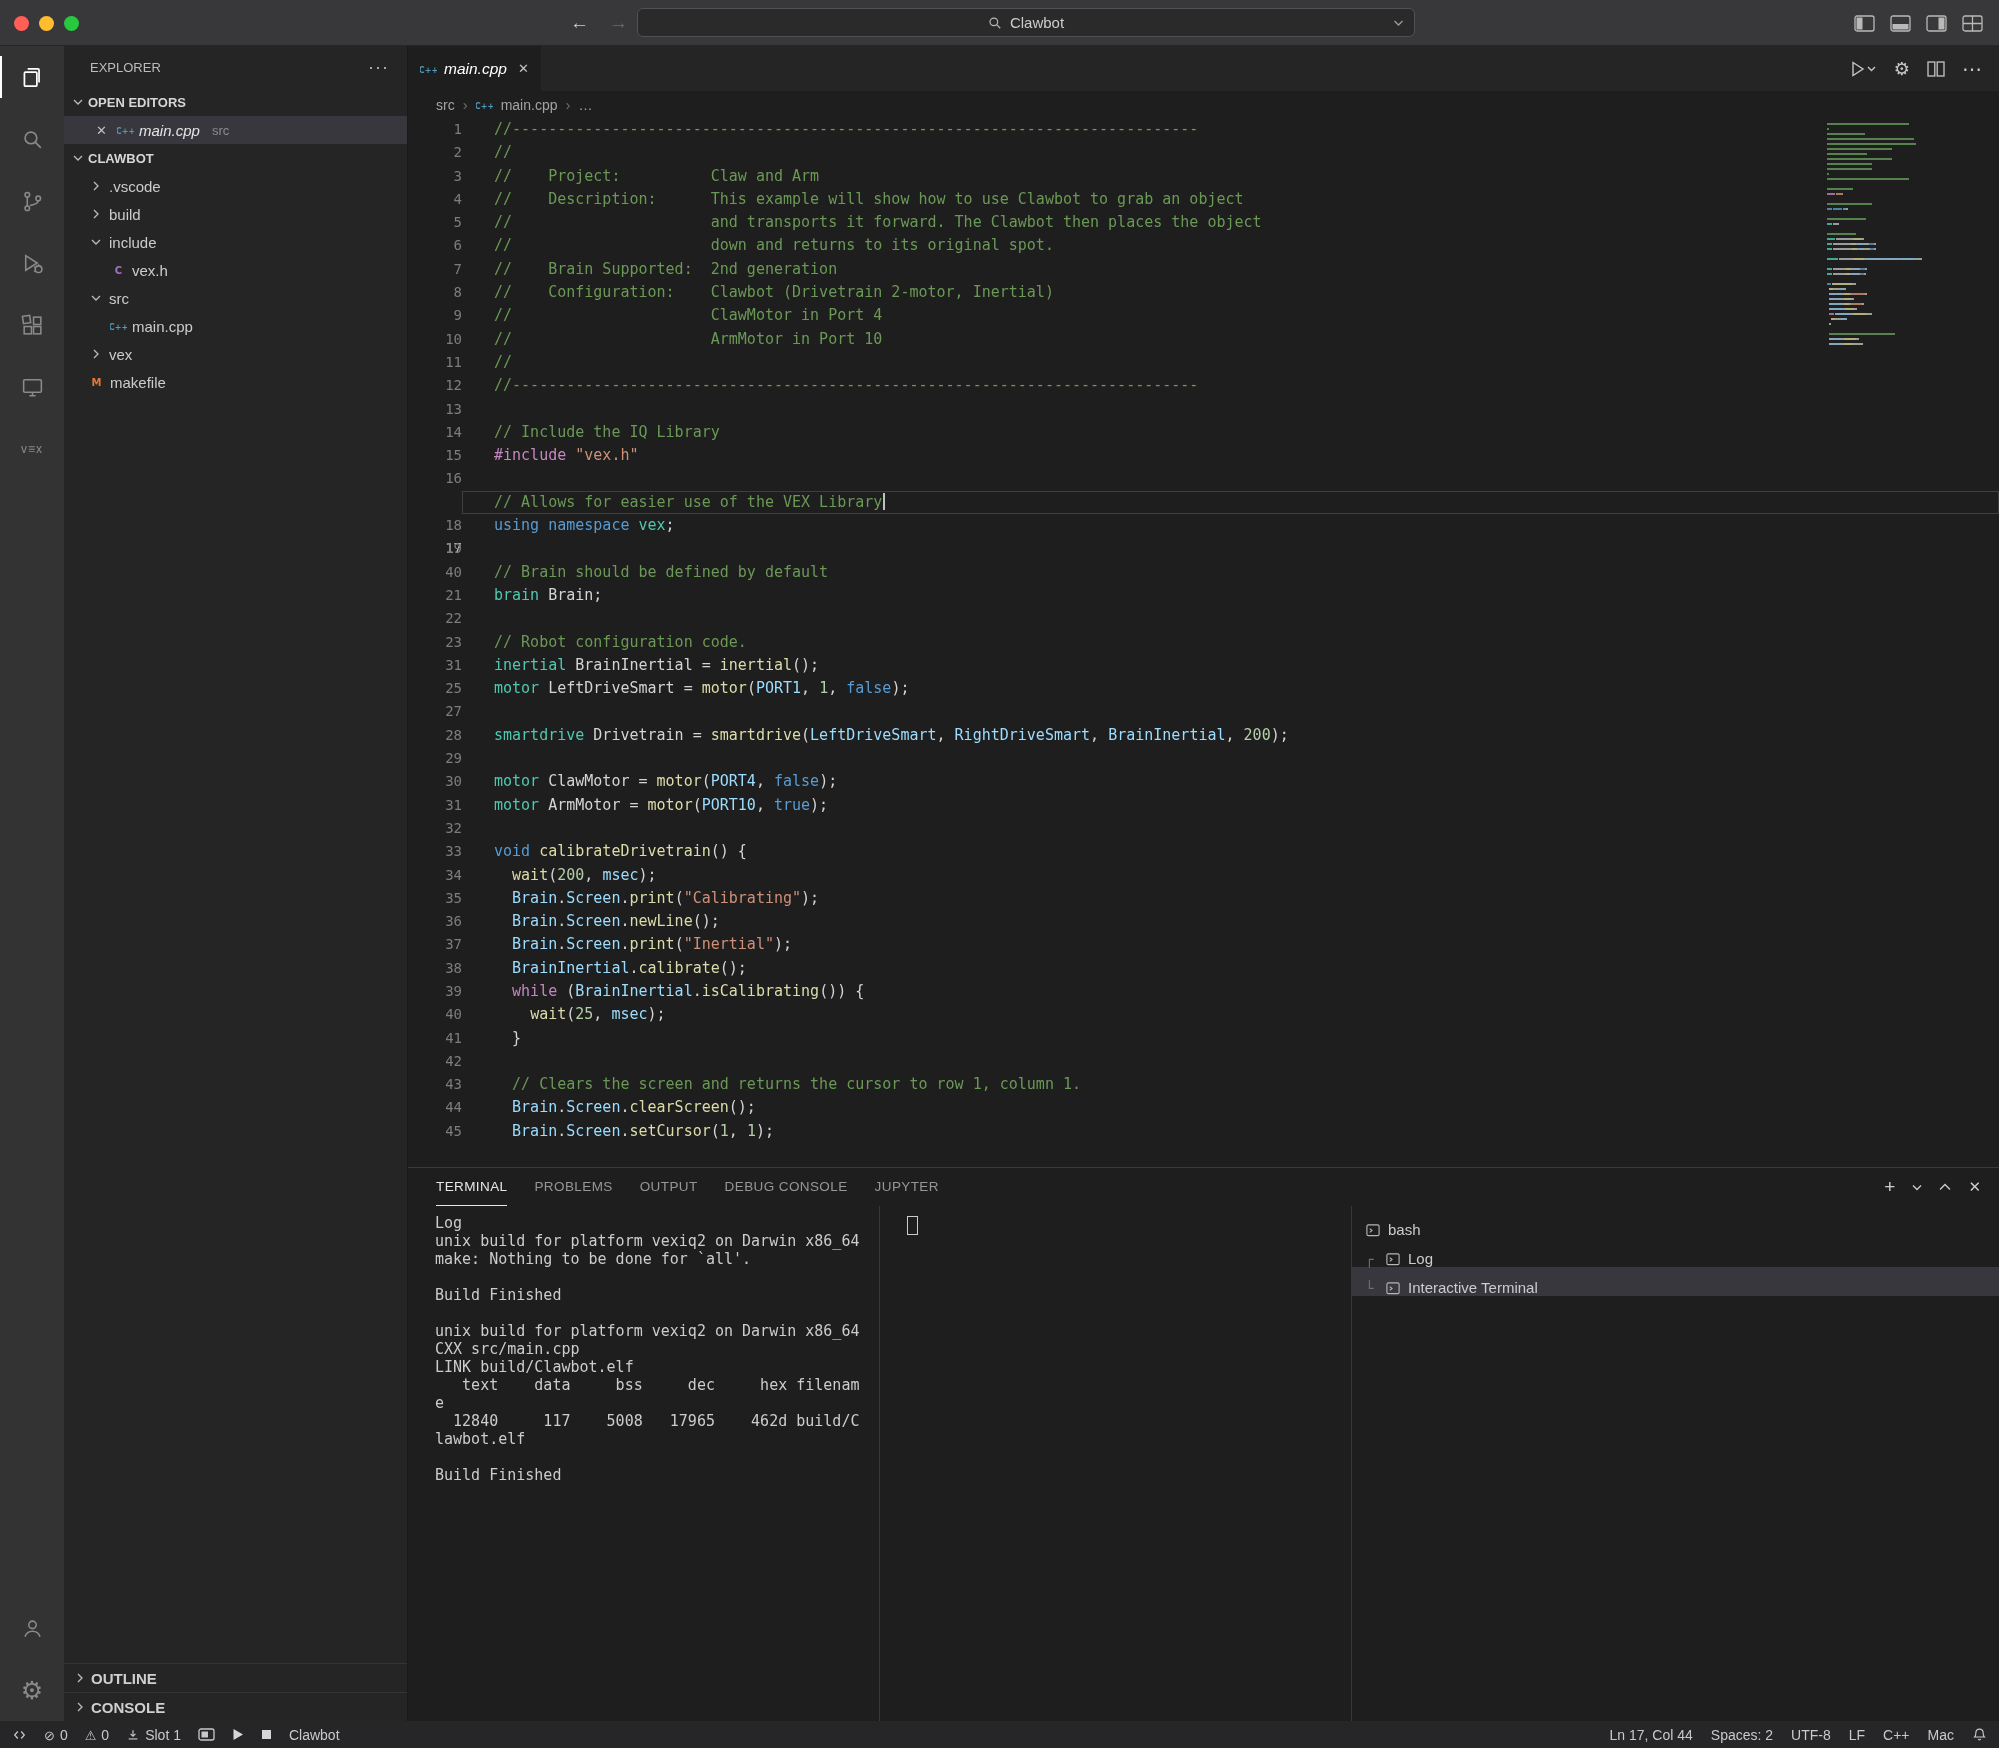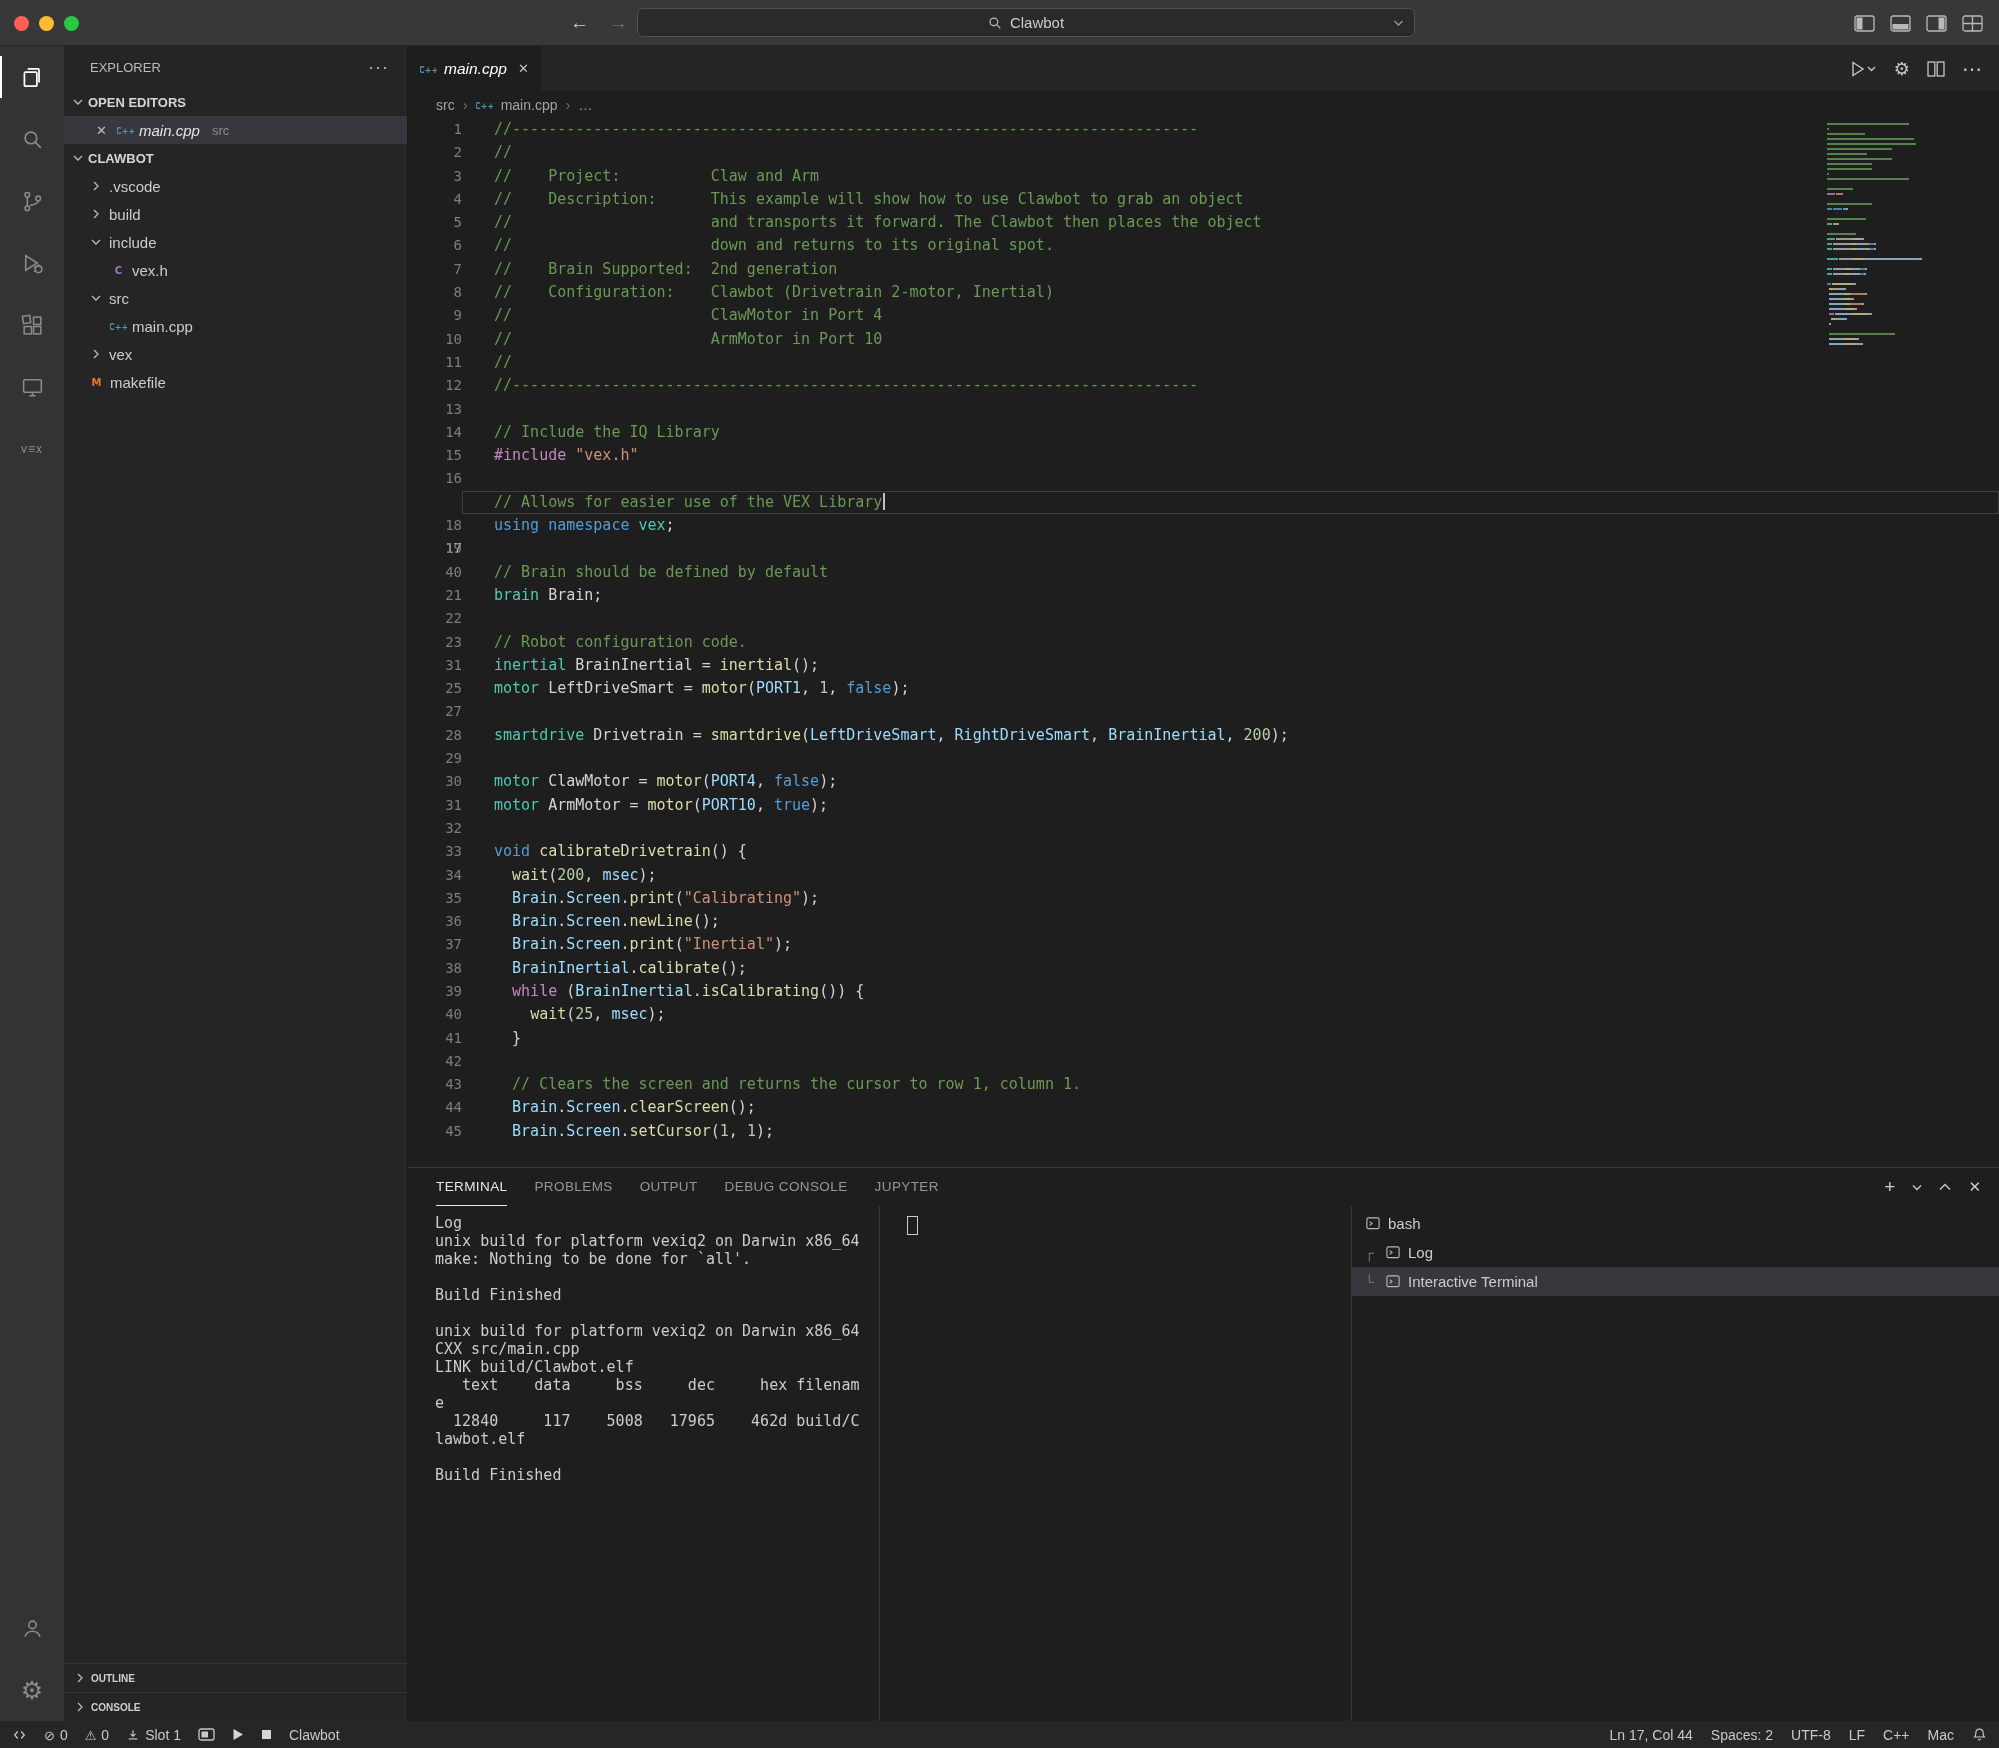--- a/index.html
+++ b/index.html
@@ -38,21 +38,21 @@
   .row{height:28px;display:flex;align-items:center;gap:5px;cursor:pointer;white-space:nowrap;}
   .oe-row{background:#37373d;padding-left:32px;}
   .oe-close{color:#c0c0c0;font-size:13px;width:16px;}
   .oe-label{font-style:italic;color:#e4e4e4;}
   .oe-detail{color:#8d8d8d;font-size:13px;margin-left:7px;}
   .trow .tlabel{color:#cccccc;}
   .lvl1{padding-left:24px;} .lvl2{padding-left:46px;}
   .chev{flex:none;} .chev.down{transform:rotate(90deg);}
   .sb-footer{position:absolute;left:0;right:0;bottom:0;}
   .sb-footer .frow{height:28px;display:flex;align-items:center;gap:3px;padding-left:8px;
-        border-top:1px solid #343435;font-weight:bold;font-size:10px;color:#cfcfcf;cursor:pointer;}
+        border-top:1px solid #343435;font-weight:bold;font-size:15px;color:#cfcfcf;cursor:pointer;}
 
   
   .editor-area{position:absolute;left:408px;top:46px;right:0;height:1121px;background:#1e1e1e;}
   .tabbar{position:absolute;top:0;left:0;right:0;height:45px;background:#252526;display:flex;}
   .tab{height:45px;background:#1e1e1e;display:flex;align-items:center;padding:0 12px;gap:7px;cursor:pointer;}
   .tab-label{font-style:italic;font-size:15.5px;color:#ffffff;}
   .tab-close{color:#c2c2c2;font-size:13px;margin-left:4px;}
   .tab-actions{position:absolute;right:16px;top:0;height:45px;display:flex;align-items:center;gap:17px;color:#c5c5c5;}
   .gear-sm{font-size:18px;}
   .ellipsis{font-size:20px;letter-spacing:1px;}
@@ -84,21 +84,21 @@
   .panel-actions{position:absolute;right:18px;top:0;height:38px;display:flex;align-items:center;gap:17px;color:#cccccc;}
   .pa-plus{font-size:19px;}
   .pa-close{font-size:15px;}
   .panel-body{position:absolute;top:38px;bottom:0;left:0;right:0;display:flex;}
   .term-pane1{width:472px;flex:none;border-right:1px solid #383838;box-sizing:border-box;}
   .term{margin:0;padding:8px 0 0 27px;font-family:"DejaVu Sans Mono",monospace;font-size:15px;
         line-height:18px;color:#cccccc;white-space:pre;}
   .term-pane2{width:472px;flex:none;border-right:1px solid #383838;position:relative;box-sizing:border-box;}
   .term-cursor{position:absolute;left:27px;top:10px;width:9px;height:17px;border:1px solid #cccccc;}
   .term-list{flex:1;padding-top:3px;font-size:15px;color:#cccccc;}
-  .tl-row{height:29px;display:flex;align-items:center;gap:7px;padding-left:13px;cursor:pointer;}
+  .tl-row{height:29px;display:flex;align-items:flex-end;gap:7px;padding-left:13px;cursor:pointer;}
   .tl-row.sel{background:#37373d;}
   .guide{width:13px;flex:none;color:#6f6f6f;font-family:"DejaVu Sans Mono",monospace;font-size:14px;}
 
   
   .statusbar{position:absolute;left:0;right:0;bottom:0;height:27px;background:#262628;color:#c9c9c9;
              display:flex;align-items:center;font-size:14px;padding:0 12px;box-sizing:border-box;}
   .sb-left{display:flex;align-items:center;gap:17px;}
   .sb-right{margin-left:auto;display:flex;align-items:center;gap:18px;}
   .status-item{display:flex;align-items:center;gap:5px;cursor:pointer;white-space:nowrap;}
   .glyph{font-size:13px;}

